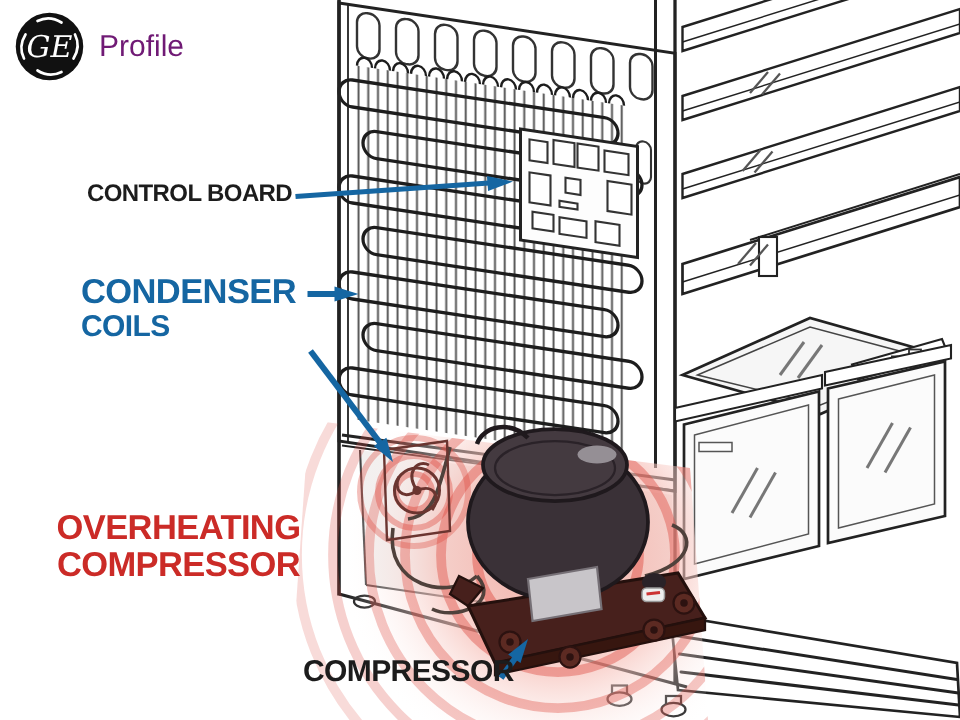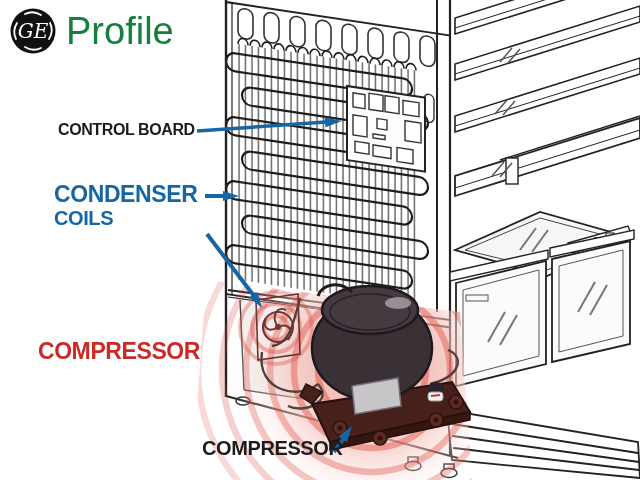--- a/index.html
+++ b/index.html
@@ -10,21 +10,21 @@
     --heat-wave:#de4b40;
   }
   html,body{margin:0;padding:0;background:#fff;}
   .stage{
     position:relative;width:640px;height:480px;background:#ffffff;
     overflow:hidden;font-family:"Liberation Sans",sans-serif;padding-left:26px;
   }
   .illustration{position:absolute;left:0;top:0;}
   .brand{position:absolute;left:10px;top:8px;display:flex;align-items:center;gap:10px;z-index:3;}
   .ge-logo{width:46px;height:46px;display:block;}
-  .brand-name{font-size:38px;color:#15803d;letter-spacing:0;}
+  .brand-name{font-size:20px;color:#701a75;letter-spacing:0;}
   .callout{position:absolute;z-index:3;font-weight:700;letter-spacing:-0.4px;white-space:nowrap;}
   .cb{left:58px;top:121px;width:134px;text-align:right;font-size:16px;color:var(--label-black);}
   .cond{left:54px;top:181px;width:142px;text-align:right;font-size:23px;color:var(--label-blue);}
   .coils{left:54px;top:207px;width:142px;font-size:20px;color:var(--label-blue);}
   .overheat{left:36px;top:339px;width:166px;text-align:center;font-size:23px;line-height:25px;color:var(--alert-red);}
   .overheat span{display:block;}
   .comp{left:202px;top:437px;font-size:20px;color:var(--label-black);}
   .arrow-line{stroke:var(--label-blue);fill:none;}
   .arrow-head{fill:var(--label-blue);stroke:none;}
   .wave{stroke:var(--heat-wave);fill:none;}
@@ -309,17 +309,18 @@
       </g>
       <text x="23" y="30" text-anchor="middle" font-family="DejaVu Serif, serif" font-style="italic" font-size="20" fill="#ffffff">GE</text>
     </svg>
     <span class="brand-name">Profile</span>
   </div>
 
   <div class="callout cb">CONTROL BOARD</div>
   <div class="callout cond">CONDENSER</div>
   <div class="callout coils">COILS</div>
   <div class="callout overheat">
+    <span>OVERHEATING</span>
     <span>COMPRESSOR</span>
   </div>
   <div class="callout comp">COMPRESSOR</div>
 
 </div>
 
 </body></html>

